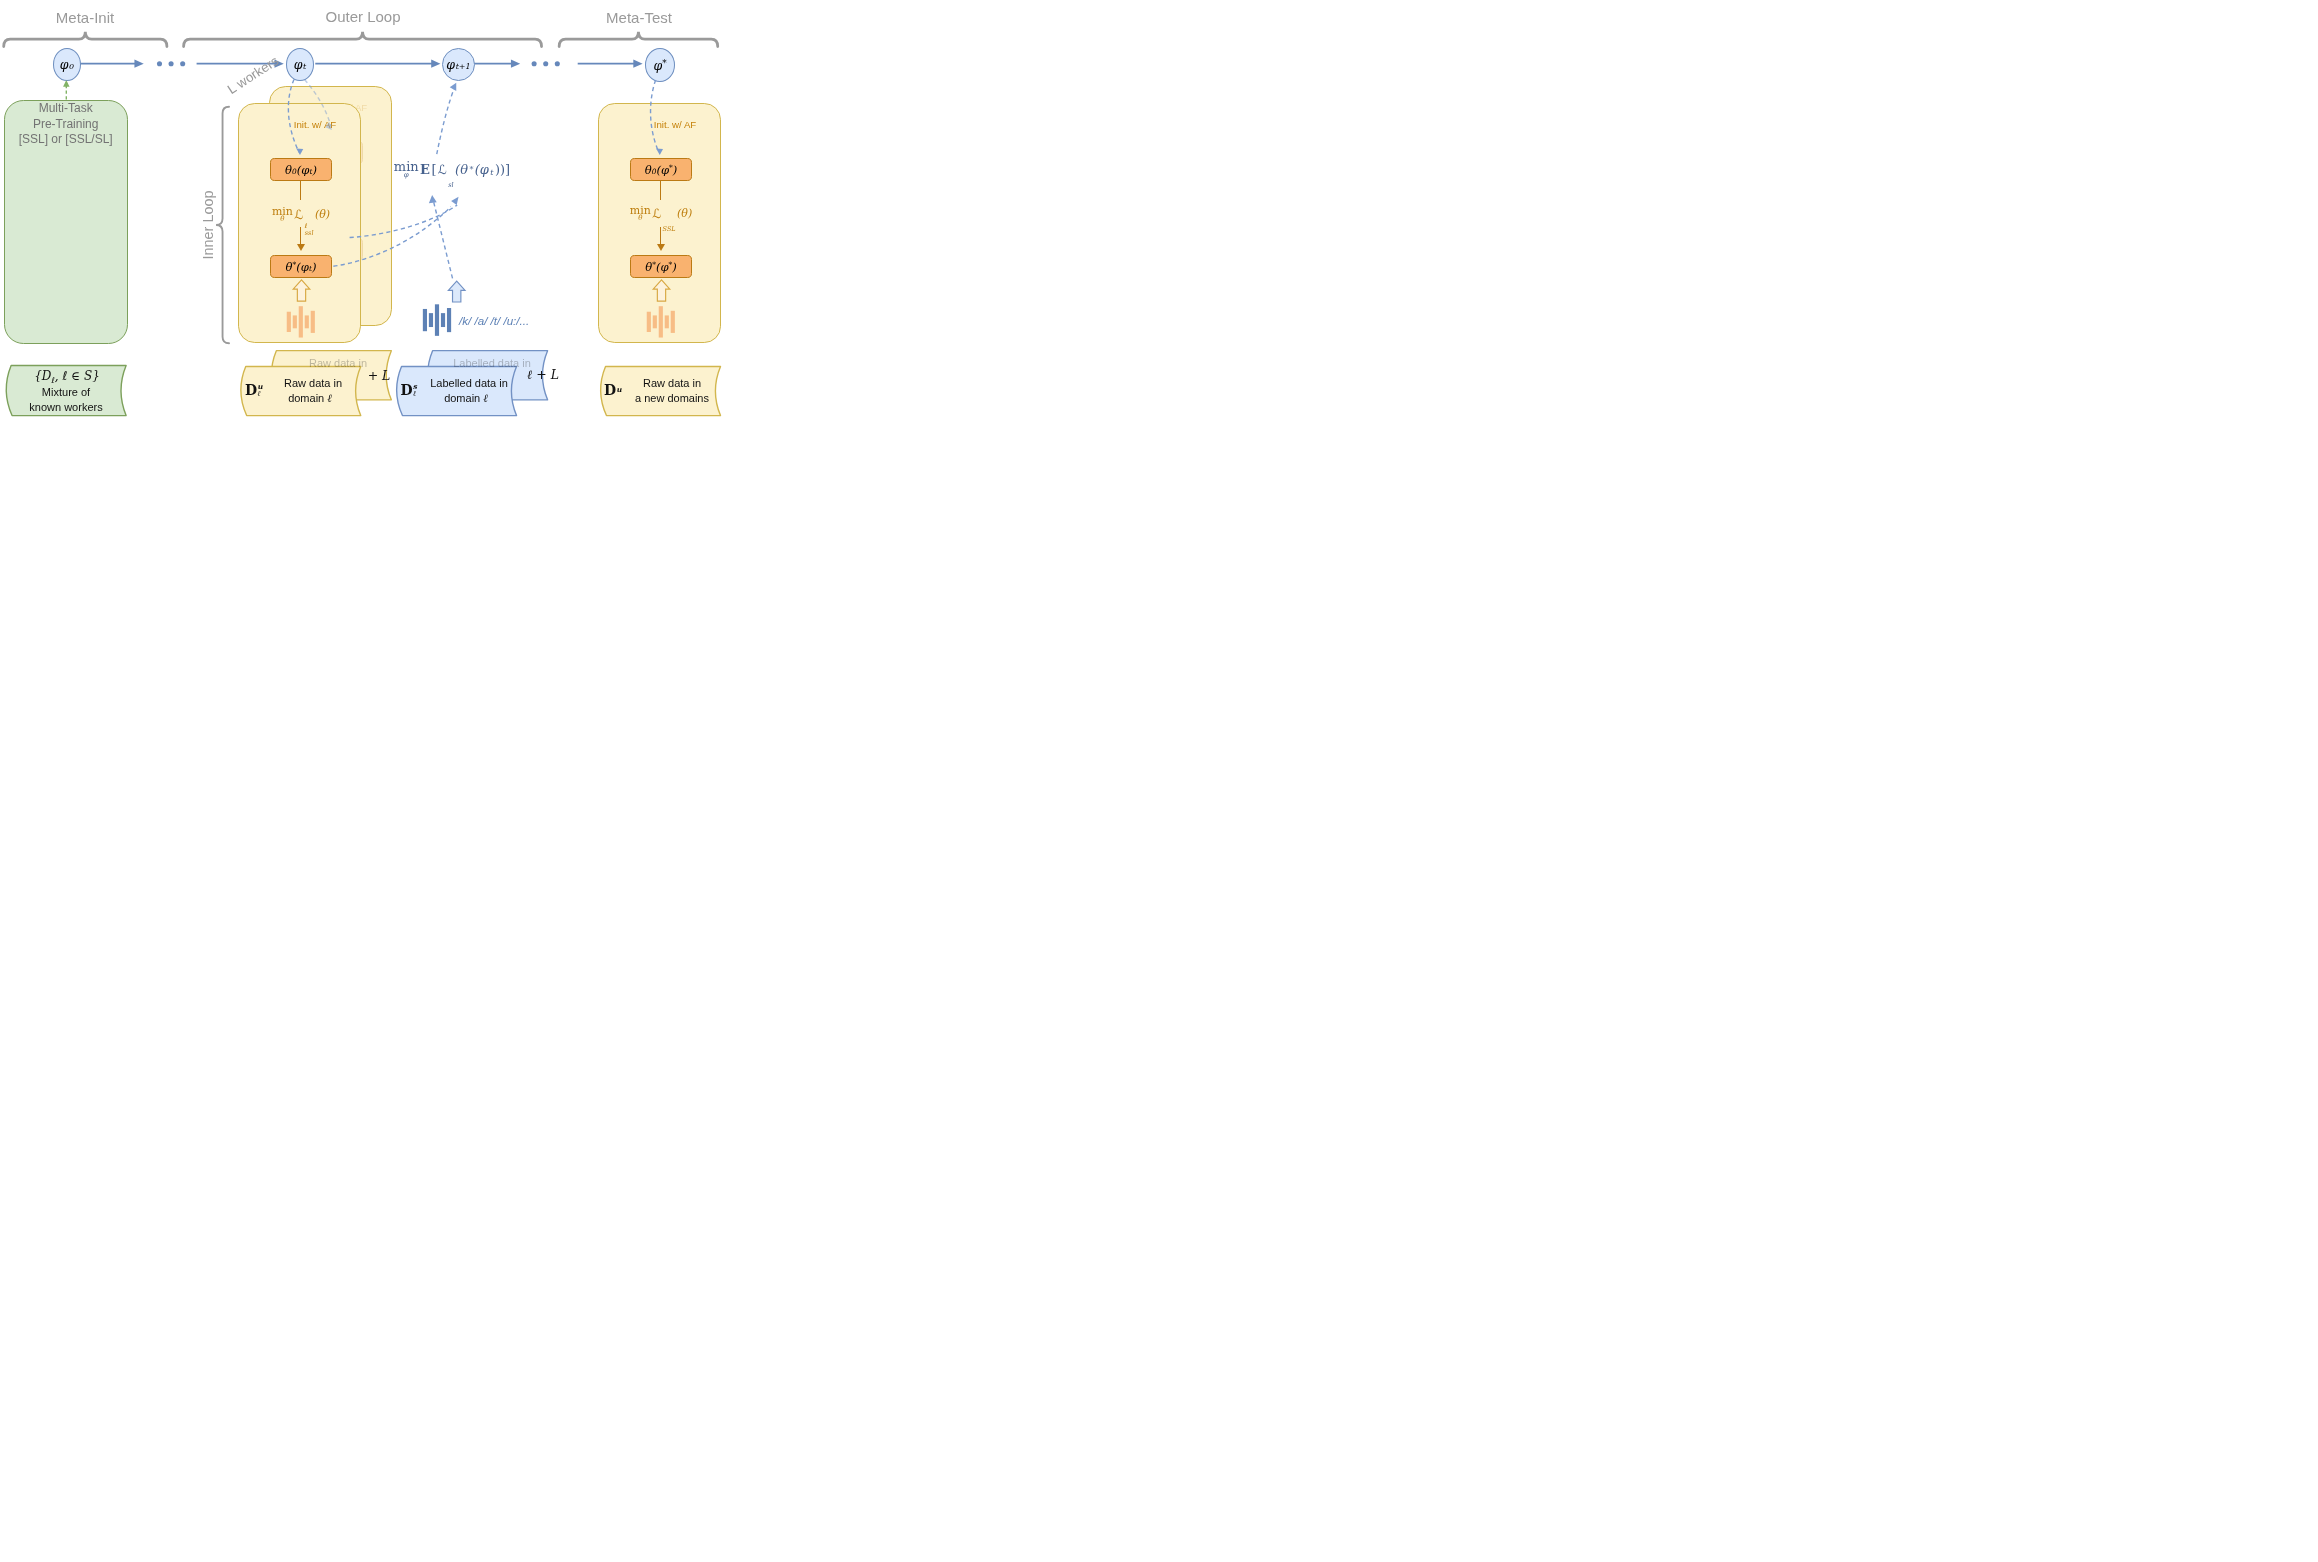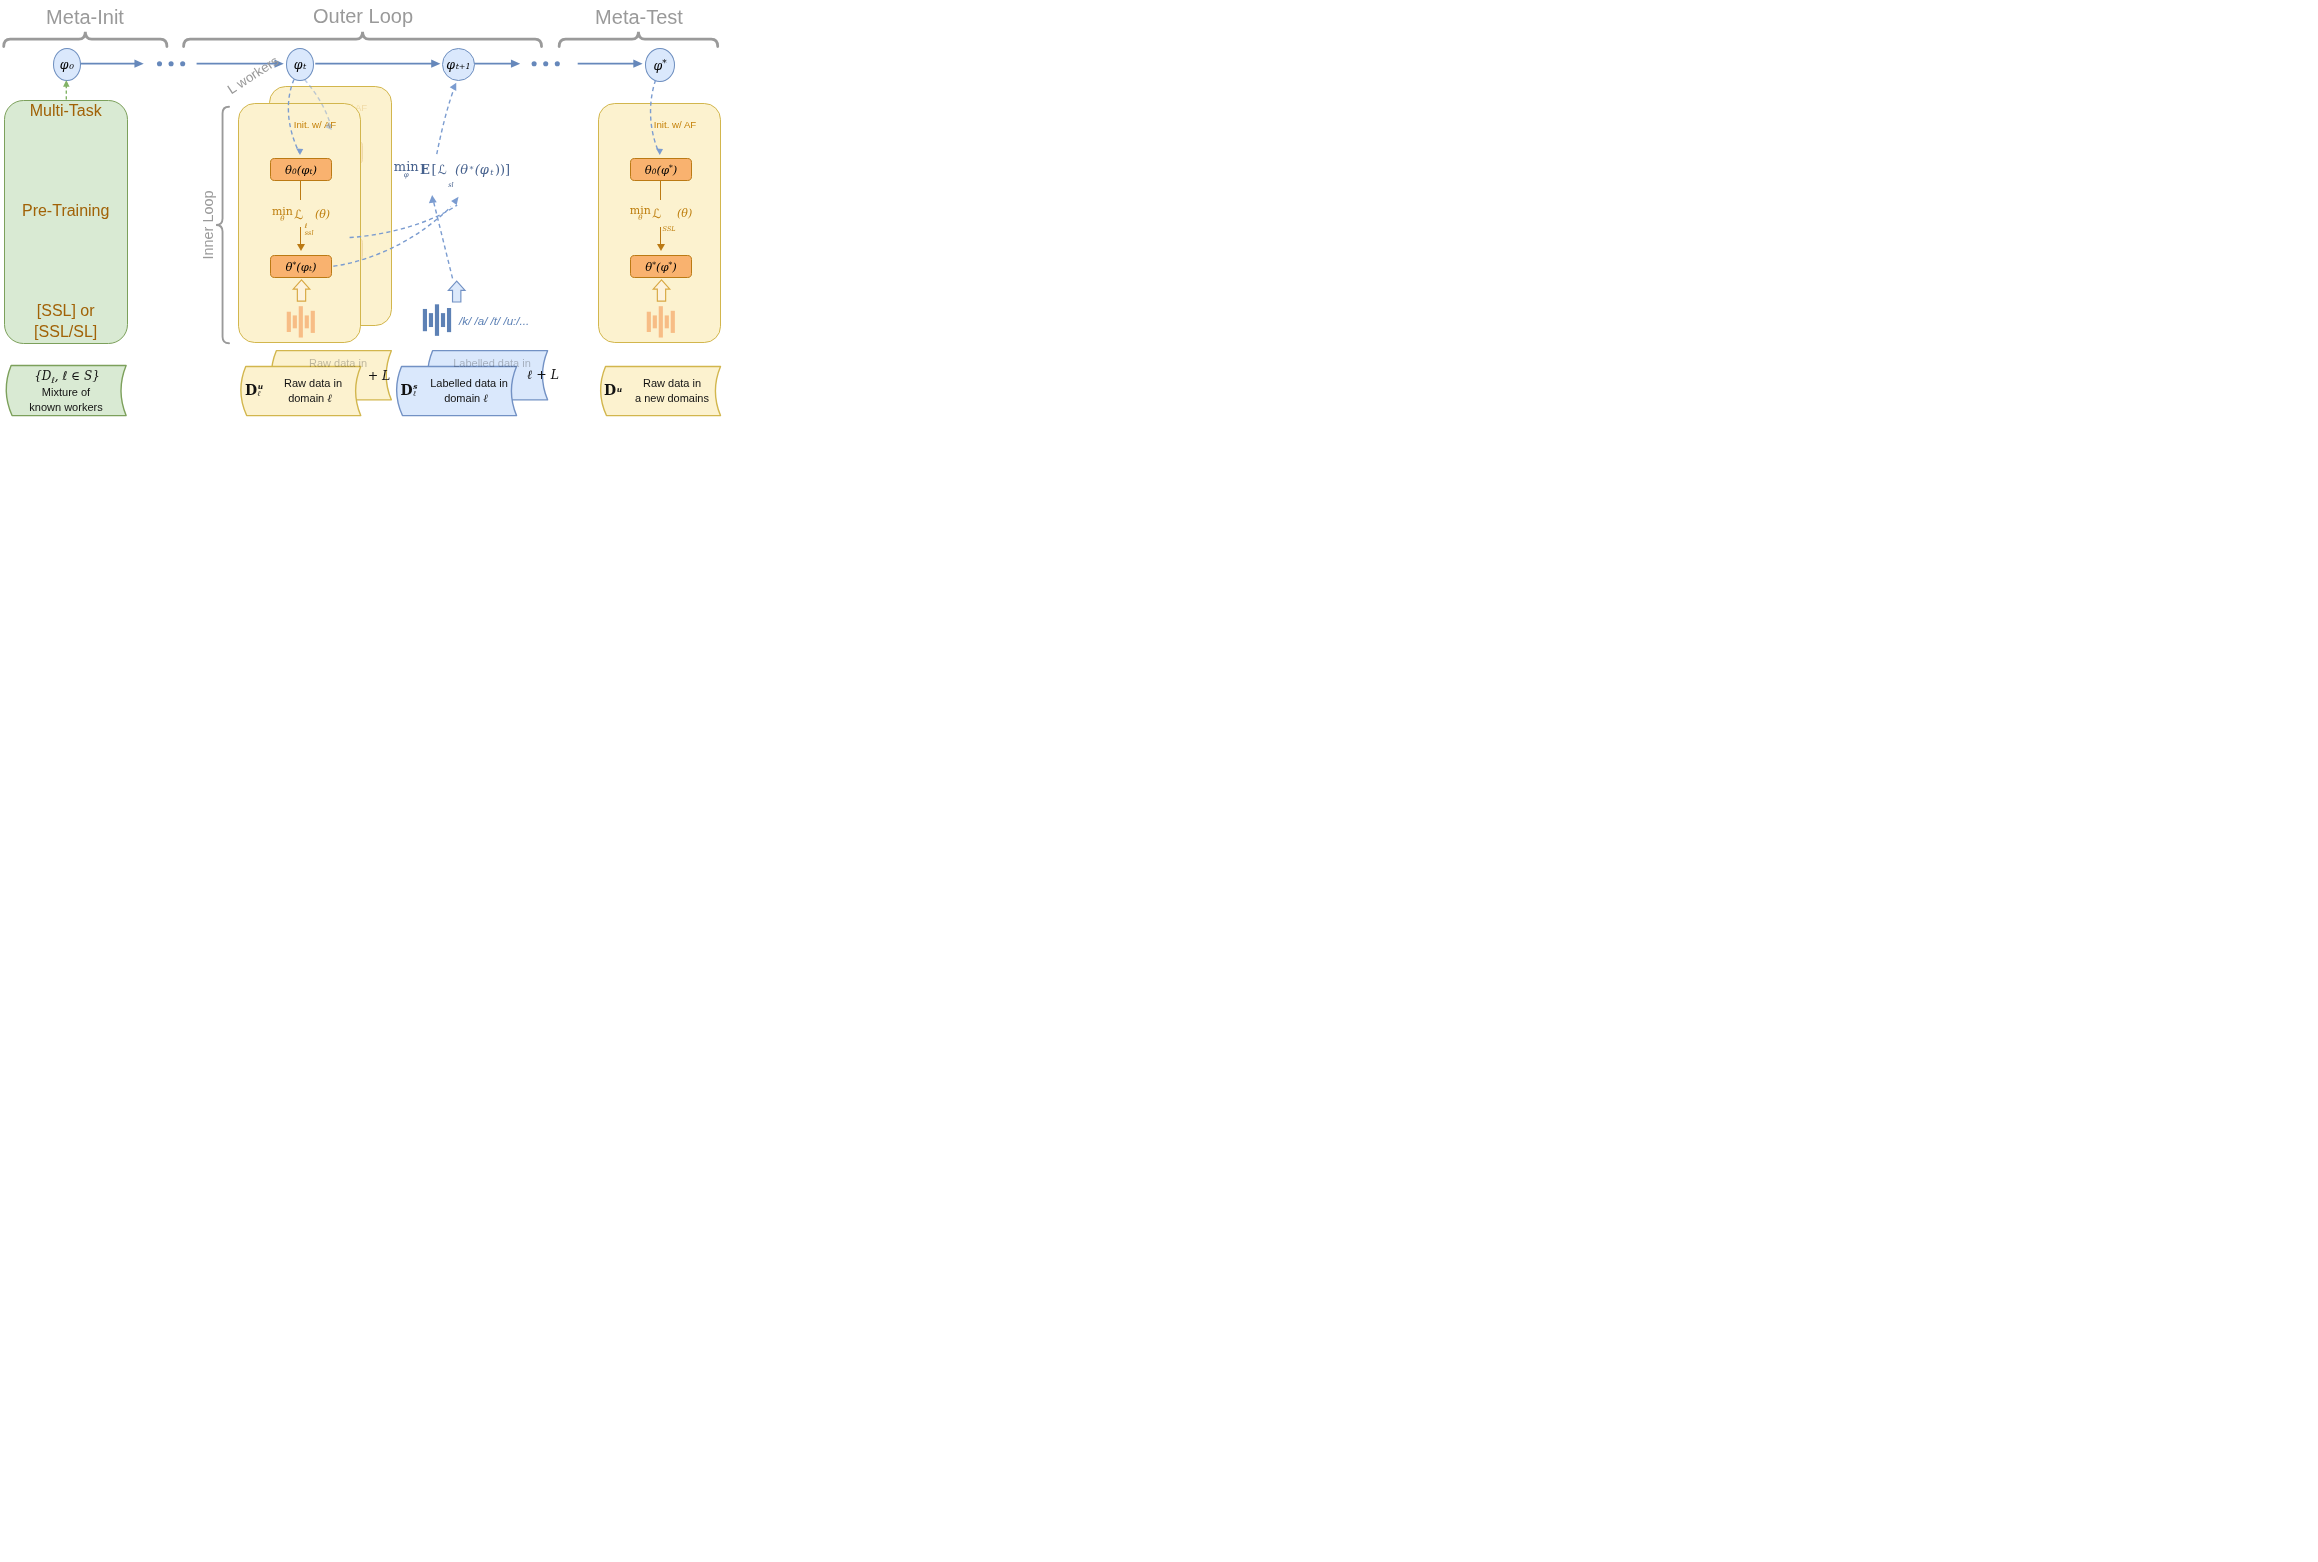--- a/index.html
+++ b/index.html
@@ -1,28 +1,28 @@
 <!DOCTYPE html>
 <html style="font-size:7.4px"><head>
 <meta charset="utf-8">
 <style>
   html,body{margin:0;padding:0;background:#fff;}
   #stage{position:relative;width:727px;height:438px;background:#ffffff;overflow:hidden;
          font-family:"Liberation Sans",sans-serif;}
   svg{position:absolute;left:0;top:0;}
-  .seclabel{position:absolute;transform:translate(-50%,-50%);font-size:20px;color:#9a9a9a;white-space:nowrap;}
+  .seclabel{position:absolute;transform:translate(-50%,-50%);font-size:15px;color:#9a9a9a;white-space:nowrap;}
   .node{position:absolute;border-radius:50%;background:#dae8fc;border:1.4px solid #6d8ebf;
         display:flex;align-items:center;justify-content:center;
         font:italic 12.5px "DejaVu Serif","DejaVu Sans",serif;color:#000;z-index:3;}
   .node sub{font-size:8px;font-style:italic;margin-left:0.5px;transform:translateY(1.9px);}
   .node sup{font-size:8.8px;transform:translateY(-1.9px);}
   .rotlabel{position:absolute;color:#9a9a9a;white-space:nowrap;z-index:2;}
   .greenbox{position:absolute;left:3.7px;top:100px;width:122px;height:242px;border:1.4px solid #7ca05b;
             border-radius:19.5px;background:#d9ead3;display:flex;flex-direction:column;align-items:center;
-            justify-content:space-between;font-size:16px;color:#a16207;line-height:1.3;text-align:center;z-index:2;}
+            justify-content:flex-start;font-size:12px;color:#737373;line-height:1.3;text-align:center;z-index:2;}
   .panel{position:absolute;width:121px;height:238px;border:1.4px solid #d2b64d;border-radius:16.7px;
          background:#fcf2cf;z-index:2;}
   .fadewrap{position:absolute;left:0;top:0;width:100%;height:100%;opacity:0.20;}
   .initlab{position:absolute;left:76px;top:19.5px;transform:translate(-50%,-50%);
            color:#c5820a;font-size:9.7px;white-space:nowrap;}
   .obox{position:absolute;left:31px;top:54px;width:60px;height:21.3px;border:1.2px solid #bb7a14;
         border-radius:4.6px;background:#f9b26f;display:flex;align-items:center;justify-content:center;
         font:italic 11.6px "DejaVu Serif","DejaVu Sans",serif;color:#000;white-space:nowrap;}
   .obox.star{top:151px;}
   .obox sub{font-size:7.4px;transform:translateY(1.9px);}

